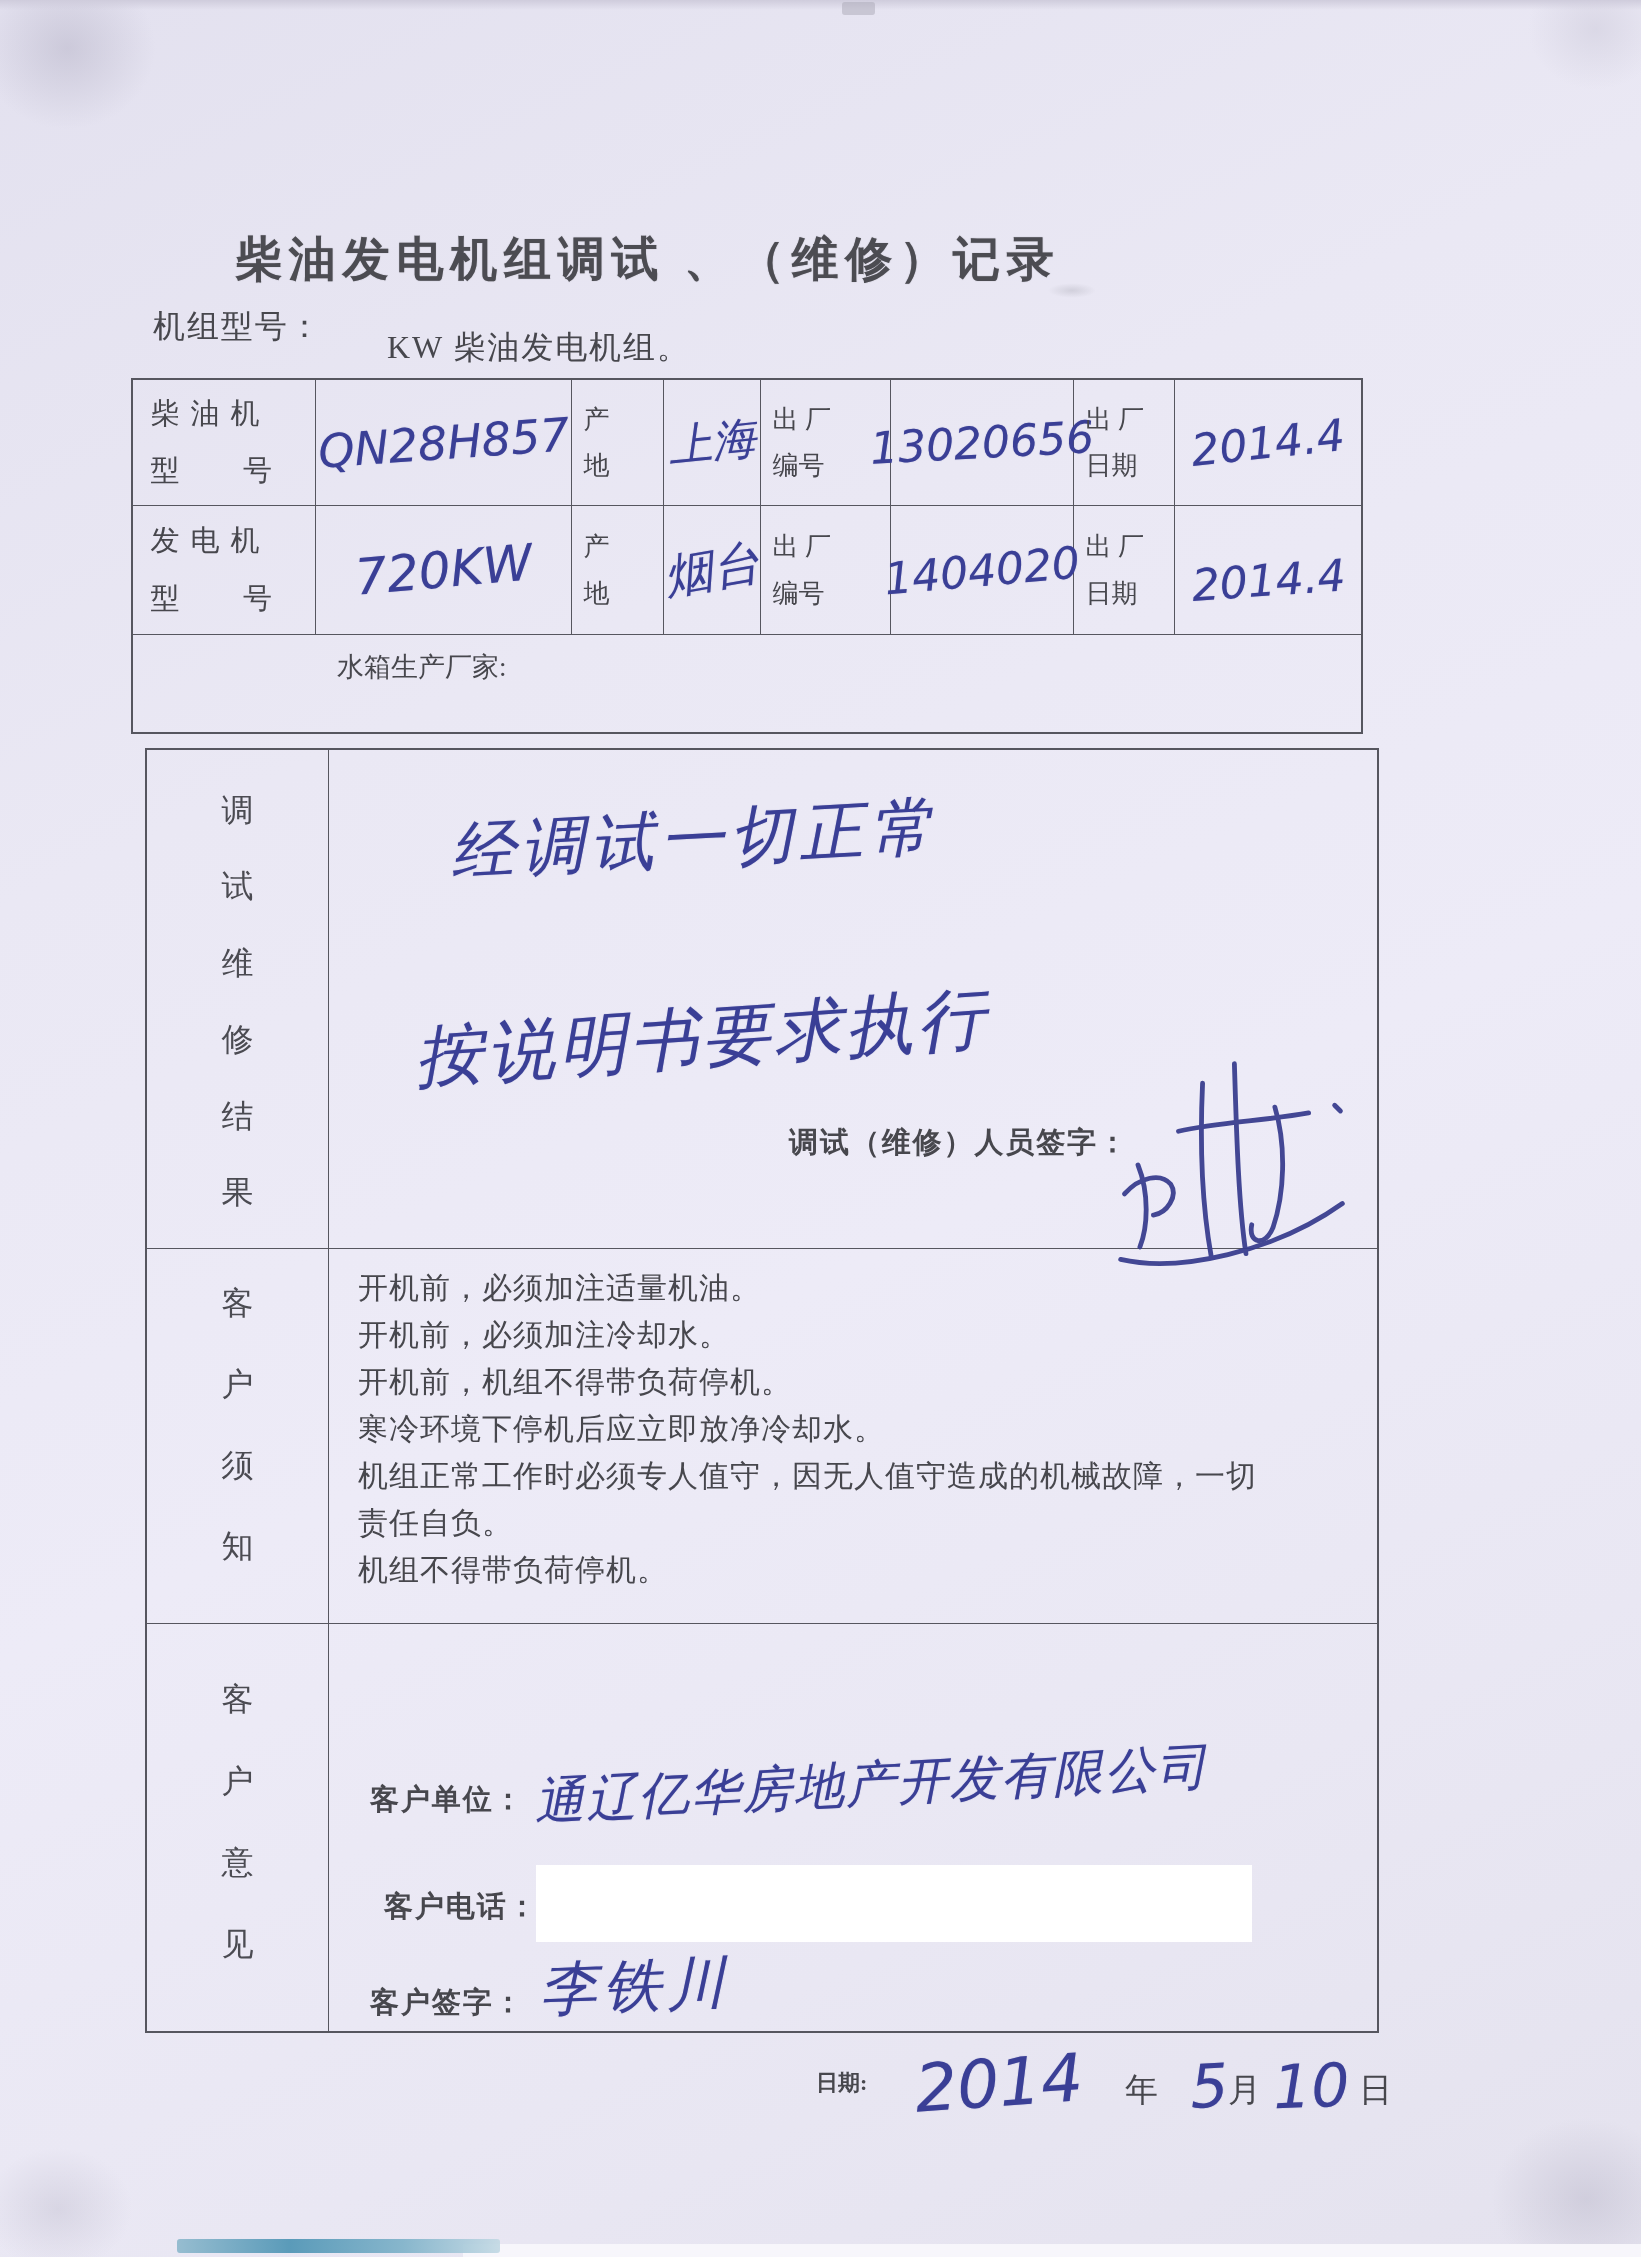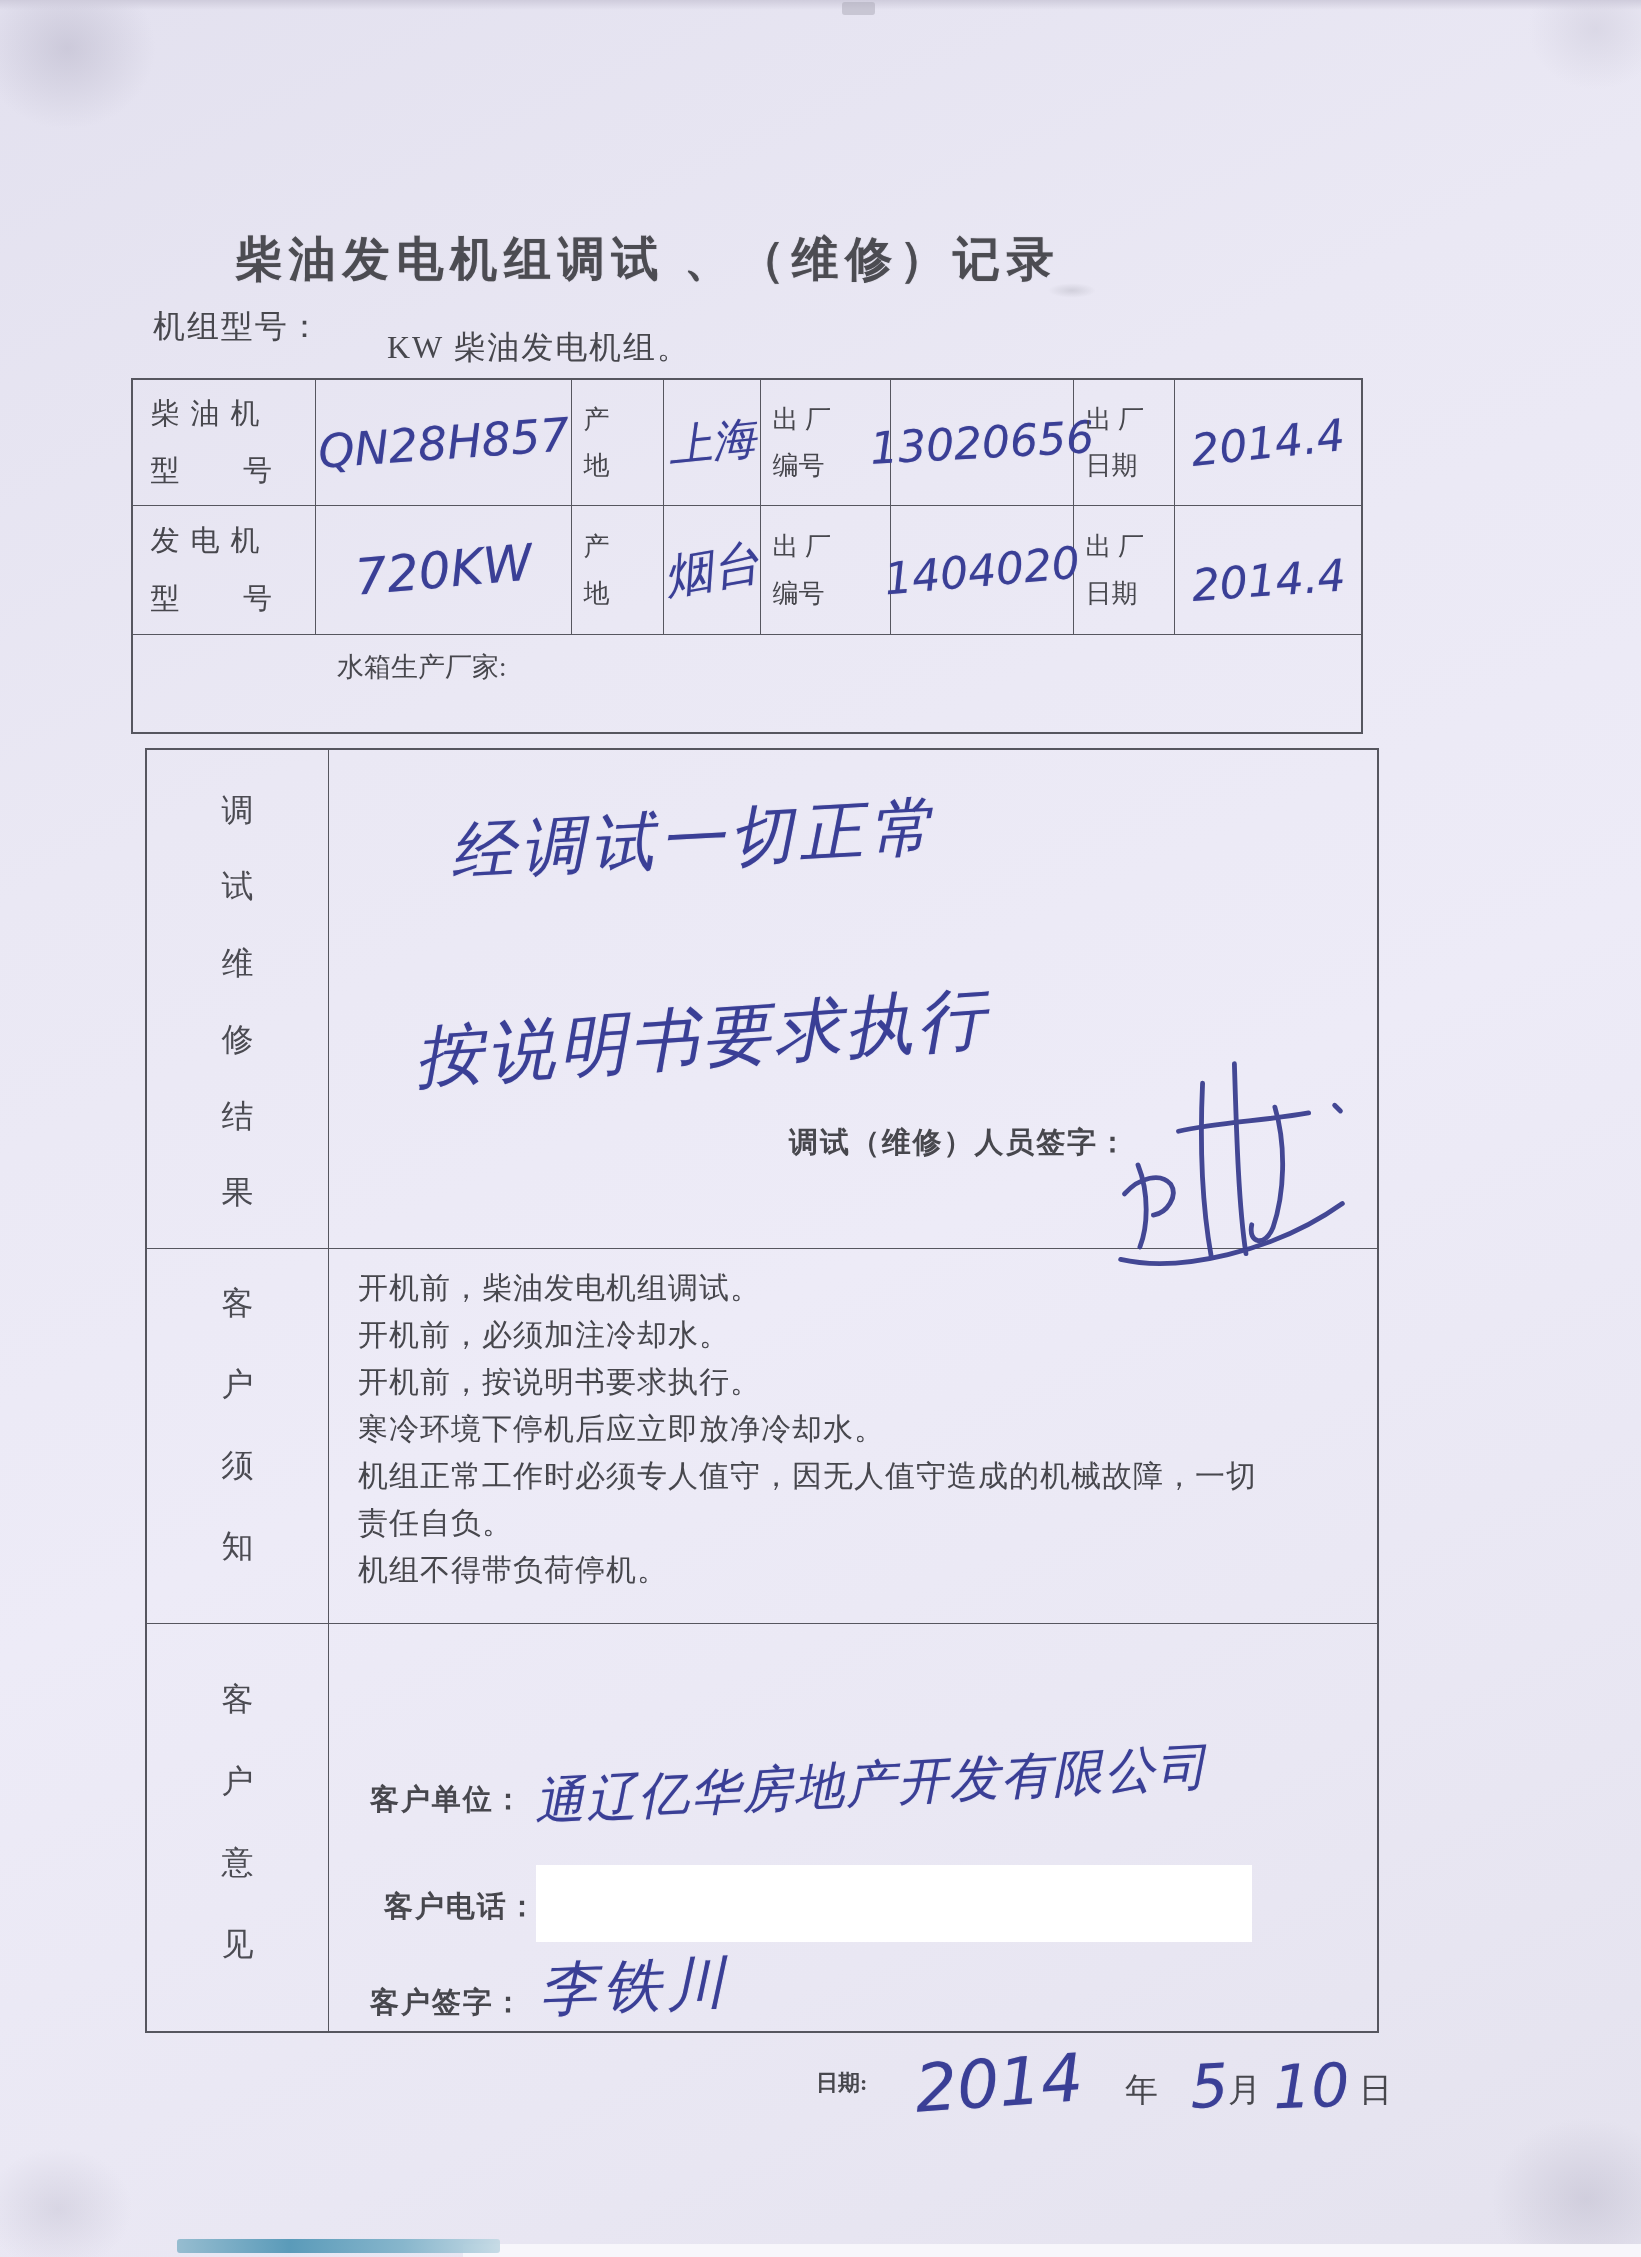--- a/index.html
+++ b/index.html
@@ -200,23 +200,23 @@
     </div>
 
     <div class="side-label print" style="padding:33px 0 54px;">
       <span>客</span>
       <span>户</span>
       <span>须</span>
       <span>知</span>
     </div>
     <div class="content-cell">
       <div class="notices print">
-        <div>开机前，柴油发电机组调试。</div>
+        <div>开机前，必须加注适量机油。</div>
         <div>开机前，必须加注冷却水。</div>
-        <div>开机前，按说明书要求执行。</div>
+        <div>开机前，机组不得带负荷停机。</div>
         <div>寒冷环境下停机后应立即放净冷却水。</div>
         <div>机组正常工作时必须专人值守，因无人值守造成的机械故障，一切责任自负。</div>
         <div>机组不得带负荷停机。</div>
       </div>
     </div>
 
     <div class="side-label print row-last" style="padding:54px 0 64px;">
       <span>客</span>
       <span>户</span>
       <span>意</span>

